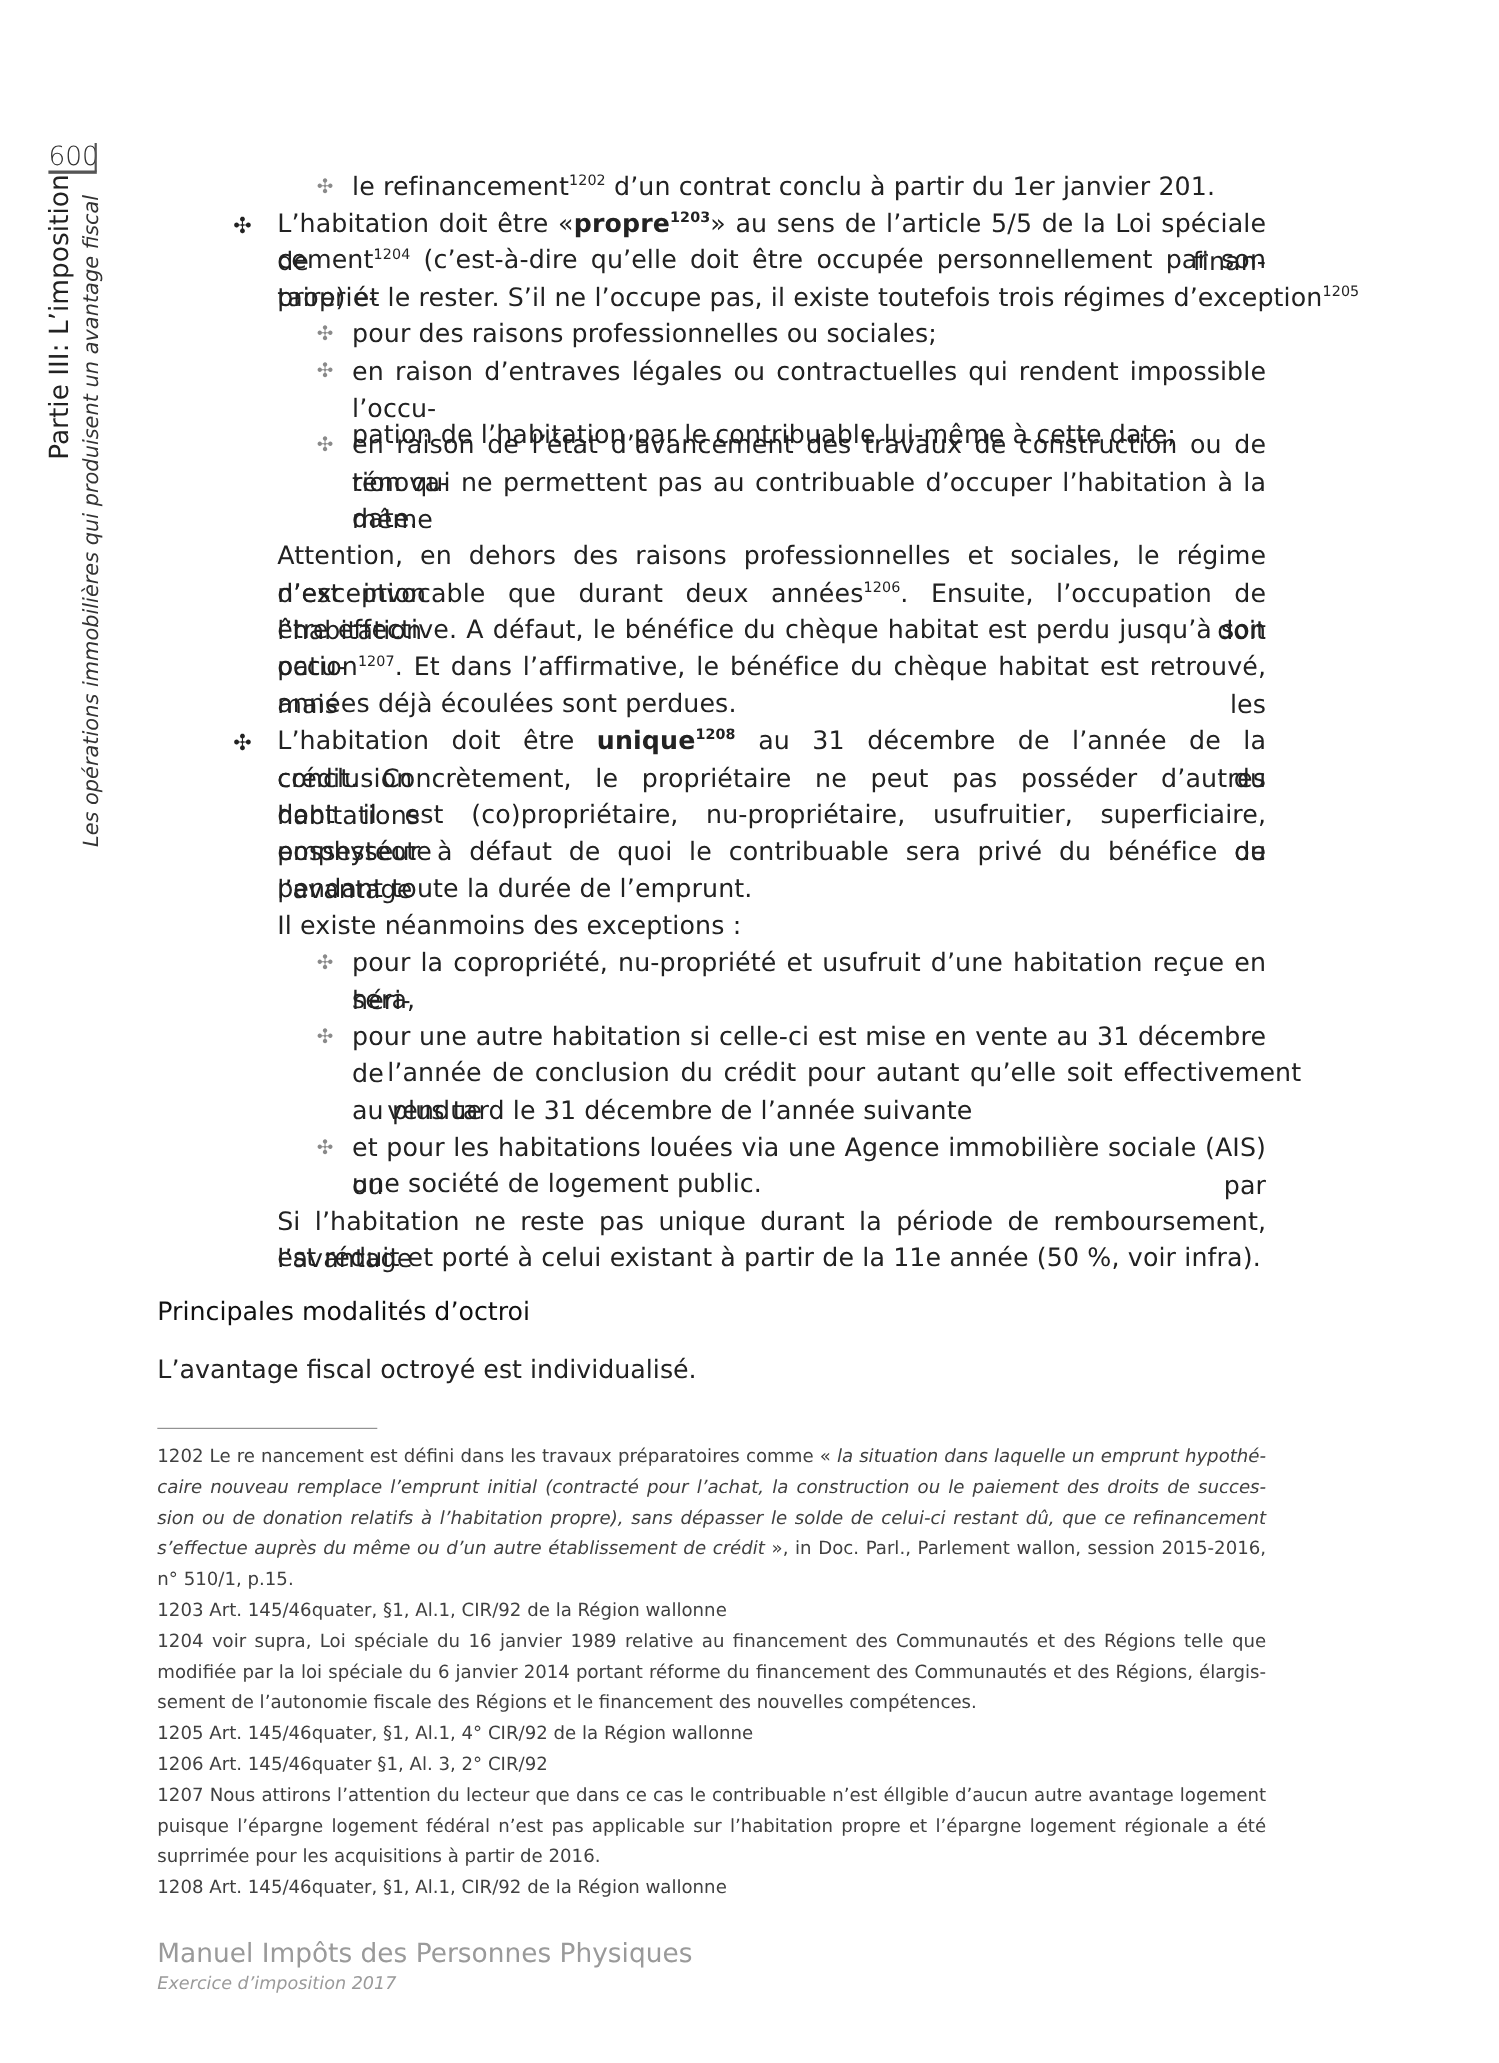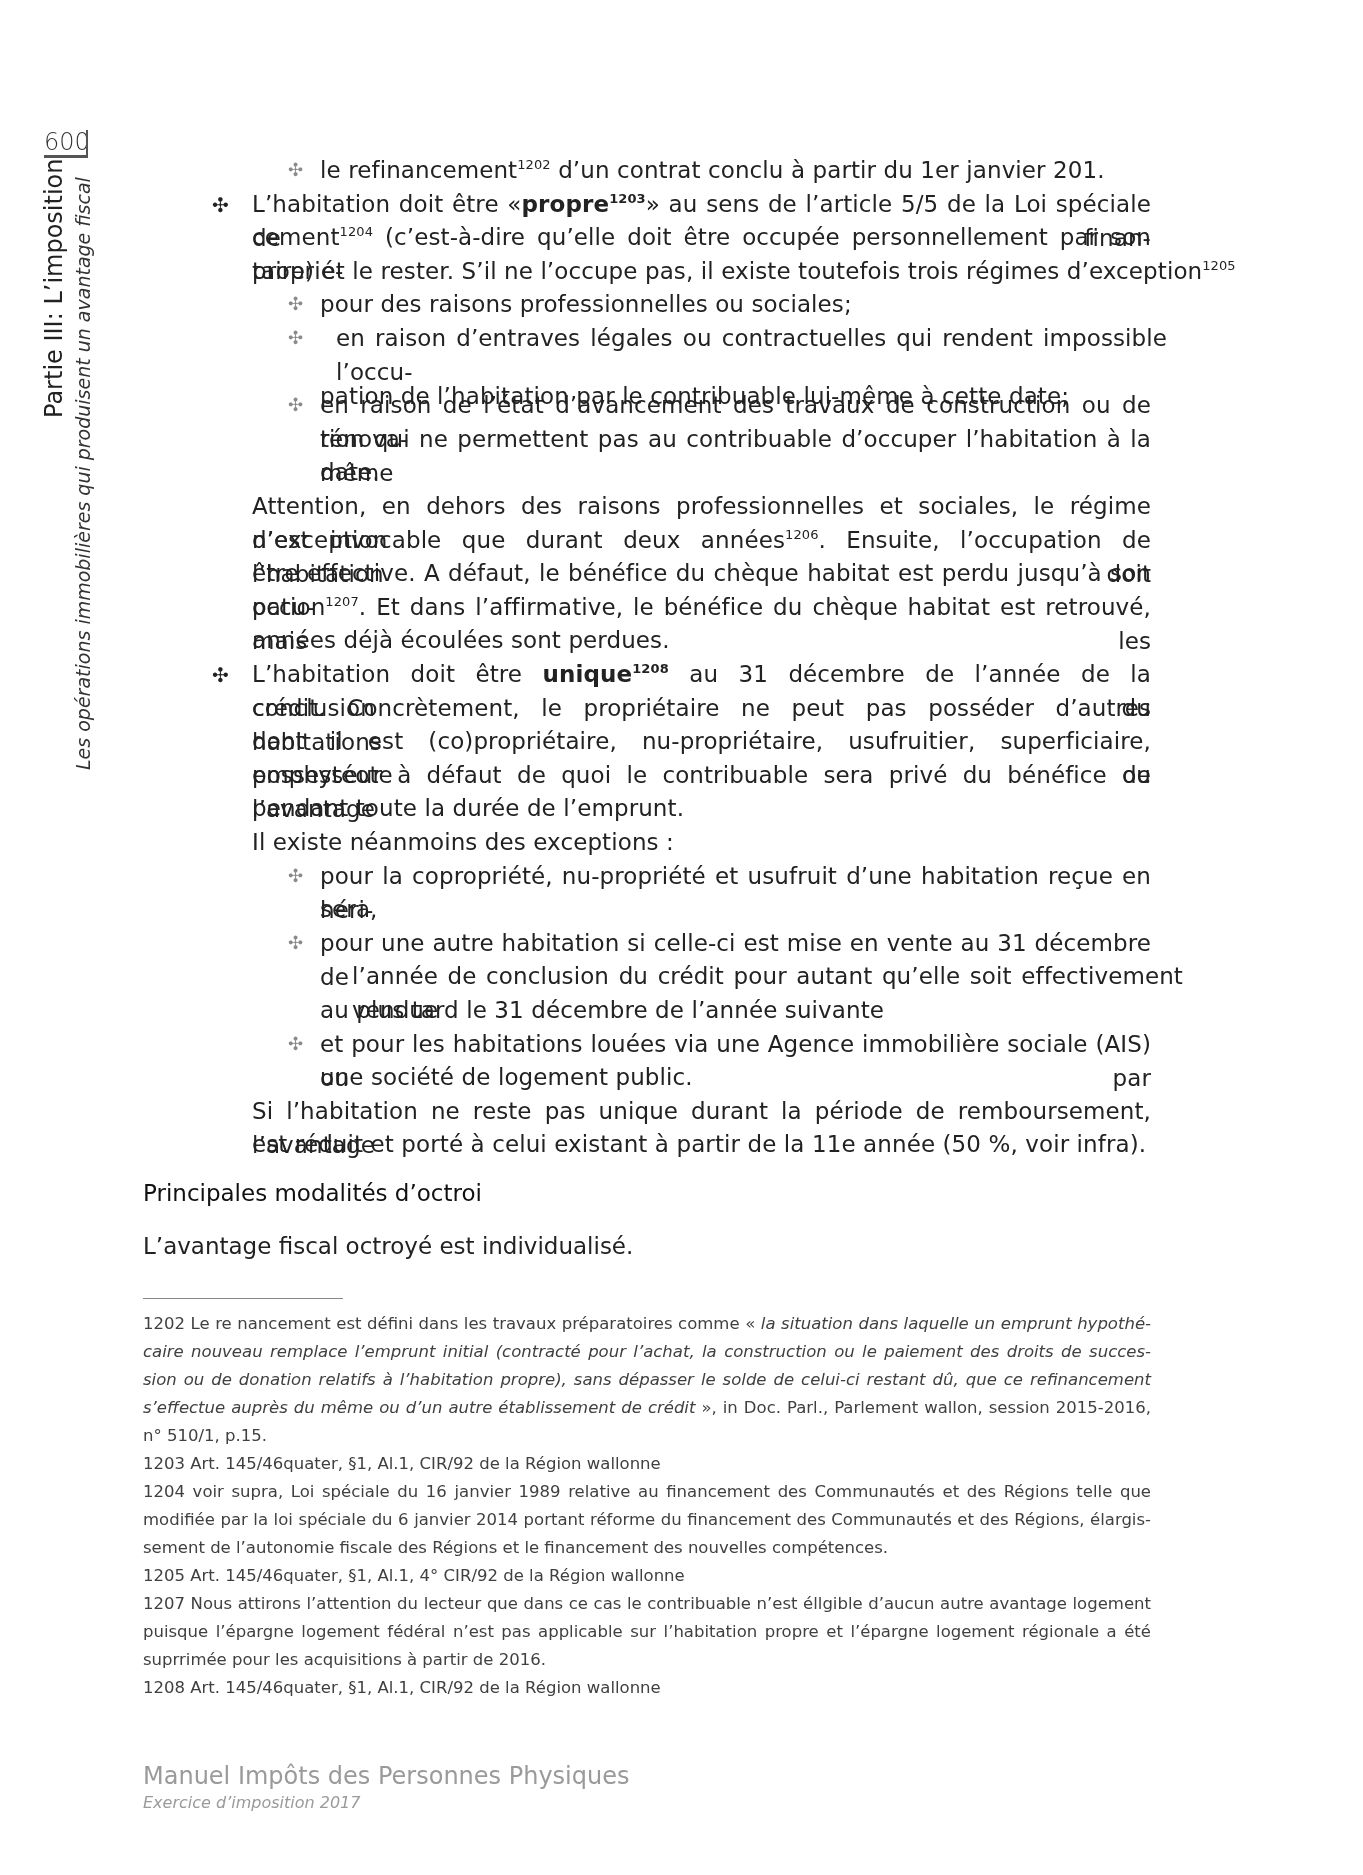--- a/index.html
+++ b/index.html
@@ -48,21 +48,21 @@
   <div class="content" id="body-lines">
       <span class="b2" style="left: 288px; top: 159px;">✣</span>
       <div class="line" style="left: 320px; top: 153px;"><span>le refinancement</span><sup>1202</sup><span> d’un contrat conclu à partir du 1er janvier 201.</span></div>
       <span class="b1" style="left: 212px; top: 192.6px;">✣</span>
       <div class="line just" style="left: 252px; top: 186.6px; width: 899px;"><span>L’habitation doit être «</span><span class="bold">propre</span><sup class="bold">1203</sup><span>» au sens de l’article 5/5 de la Loi spéciale de finan-</span></div>
       <div class="line just" style="left: 252px; top: 220.2px; width: 899px;"><span>cement</span><sup>1204</sup><span> (c’est-à-dire qu’elle doit être occupée personnellement par son proprié-</span></div>
       <div class="line" style="left: 252px; top: 253.8px;"><span>taire) et le rester. S’il ne l’occupe pas, il existe toutefois trois régimes d’exception</span><sup>1205</sup></div>
       <span class="b2" style="left: 288px; top: 293.4px;">✣</span>
       <div class="line" style="left: 320px; top: 287.4px;"><span>pour des raisons professionnelles ou sociales;</span></div>
       <span class="b2" style="left: 288px; top: 327px;">✣</span>
-      <div class="line just" style="left: 320px; top: 321px; width: 831px; margin-left: 16px;"><span>en raison d’entraves légales ou contractuelles qui rendent impossible l’occu-</span></div>
+      <div class="line just" style="left: 320px; top: 321px; width: 831px;"><span>en raison d’entraves légales ou contractuelles qui rendent impossible l’occu-</span></div>
       <div class="line" style="left: 320px; top: 354.6px; margin-top: 24px;"><span>pation de l’habitation par le contribuable lui-même à cette date;</span></div>
       <span class="b2" style="left: 288px; top: 394.2px;">✣</span>
       <div class="line just" style="left: 320px; top: 388.2px; width: 831px;"><span>en raison de l’état d’avancement des travaux de construction ou de rénova-</span></div>
       <div class="line just" style="left: 320px; top: 421.8px; width: 831px;"><span>tion qui ne permettent pas au contribuable d’occuper l’habitation à la même</span></div>
       <div class="line" style="left: 320px; top: 455.4px;"><span>date.</span></div>
       <div class="line just" style="left: 252px; top: 489px; width: 899px;"><span>Attention, en dehors des raisons professionnelles et sociales, le régime d’exception</span></div>
       <div class="line just" style="left: 252px; top: 522.6px; width: 899px;"><span>n’est invocable que durant deux années</span><sup>1206</sup><span>.  Ensuite, l’occupation de l’habitation doit</span></div>
       <div class="line just" style="left: 252px; top: 556.2px; width: 899px;"><span>être effective.  A défaut, le bénéfice du chèque habitat est perdu jusqu’à son occu-</span></div>
       <div class="line just" style="left: 252px; top: 589.8px; width: 899px;"><span>pation</span><sup>1207</sup><span>.  Et dans l’affirmative, le bénéfice du chèque habitat est retrouvé, mais les</span></div>
       <div class="line" style="left: 252px; top: 623.4px;"><span>années déjà écoulées sont perdues.</span></div>
@@ -95,20 +95,21 @@
       <div class="row j"><span>1202 Le re nancement est défini dans les travaux préparatoires comme « </span><span class="it">la situation dans laquelle un emprunt hypothé-</span></div>
       <div class="row j"><span class="it">caire nouveau remplace l’emprunt initial (contracté pour l’achat, la construction ou le paiement des droits de succes-</span></div>
       <div class="row j"><span class="it">sion ou de donation relatifs à l’habitation propre), sans dépasser le solde de celui-ci restant dû, que ce refinancement</span></div>
       <div class="row j"><span class="it">s’effectue auprès du même ou d’un autre établissement de crédit</span><span> », in  Doc. Parl., Parlement wallon, session 2015-2016,</span></div>
       <div class="row"><span>n° 510/1, p.15.</span></div>
       <div class="row"><span>1203 Art. 145/46quater, §1, Al.1, CIR/92 de la Région wallonne</span></div>
       <div class="row j"><span>1204 voir supra, Loi spéciale du 16 janvier 1989 relative au financement des Communautés et des Régions telle que</span></div>
       <div class="row j"><span>modifiée par la loi spéciale du 6 janvier 2014 portant réforme du financement des Communautés et des Régions, élargis-</span></div>
       <div class="row"><span>sement de l’autonomie fiscale des Régions et  le financement des nouvelles compétences.</span></div>
       <div class="row"><span>1205 Art. 145/46quater, §1, Al.1, 4° CIR/92 de la Région wallonne</span></div>
+      <div class="row"><span>1206 Art. 145/46quater §1, Al. 3, 2° CIR/92</span></div>
       <div class="row j"><span>1207 Nous attirons l’attention du lecteur que dans ce cas le contribuable n’est éllgible d’aucun autre avantage logement</span></div>
       <div class="row j"><span>puisque l’épargne logement fédéral n’est pas applicable sur l’habitation propre et l’épargne logement régionale a été</span></div>
       <div class="row"><span>suprrimée  pour les acquisitions à partir de 2016.</span></div>
       <div class="row"><span>1208 Art. 145/46quater, §1, Al.1, CIR/92 de la Région wallonne</span></div>
     </div>
 
   <div class="footer-title">Manuel Impôts des Personnes Physiques</div>
   <div class="footer-sub">Exercice d’imposition 2017</div>
 </div>
 

